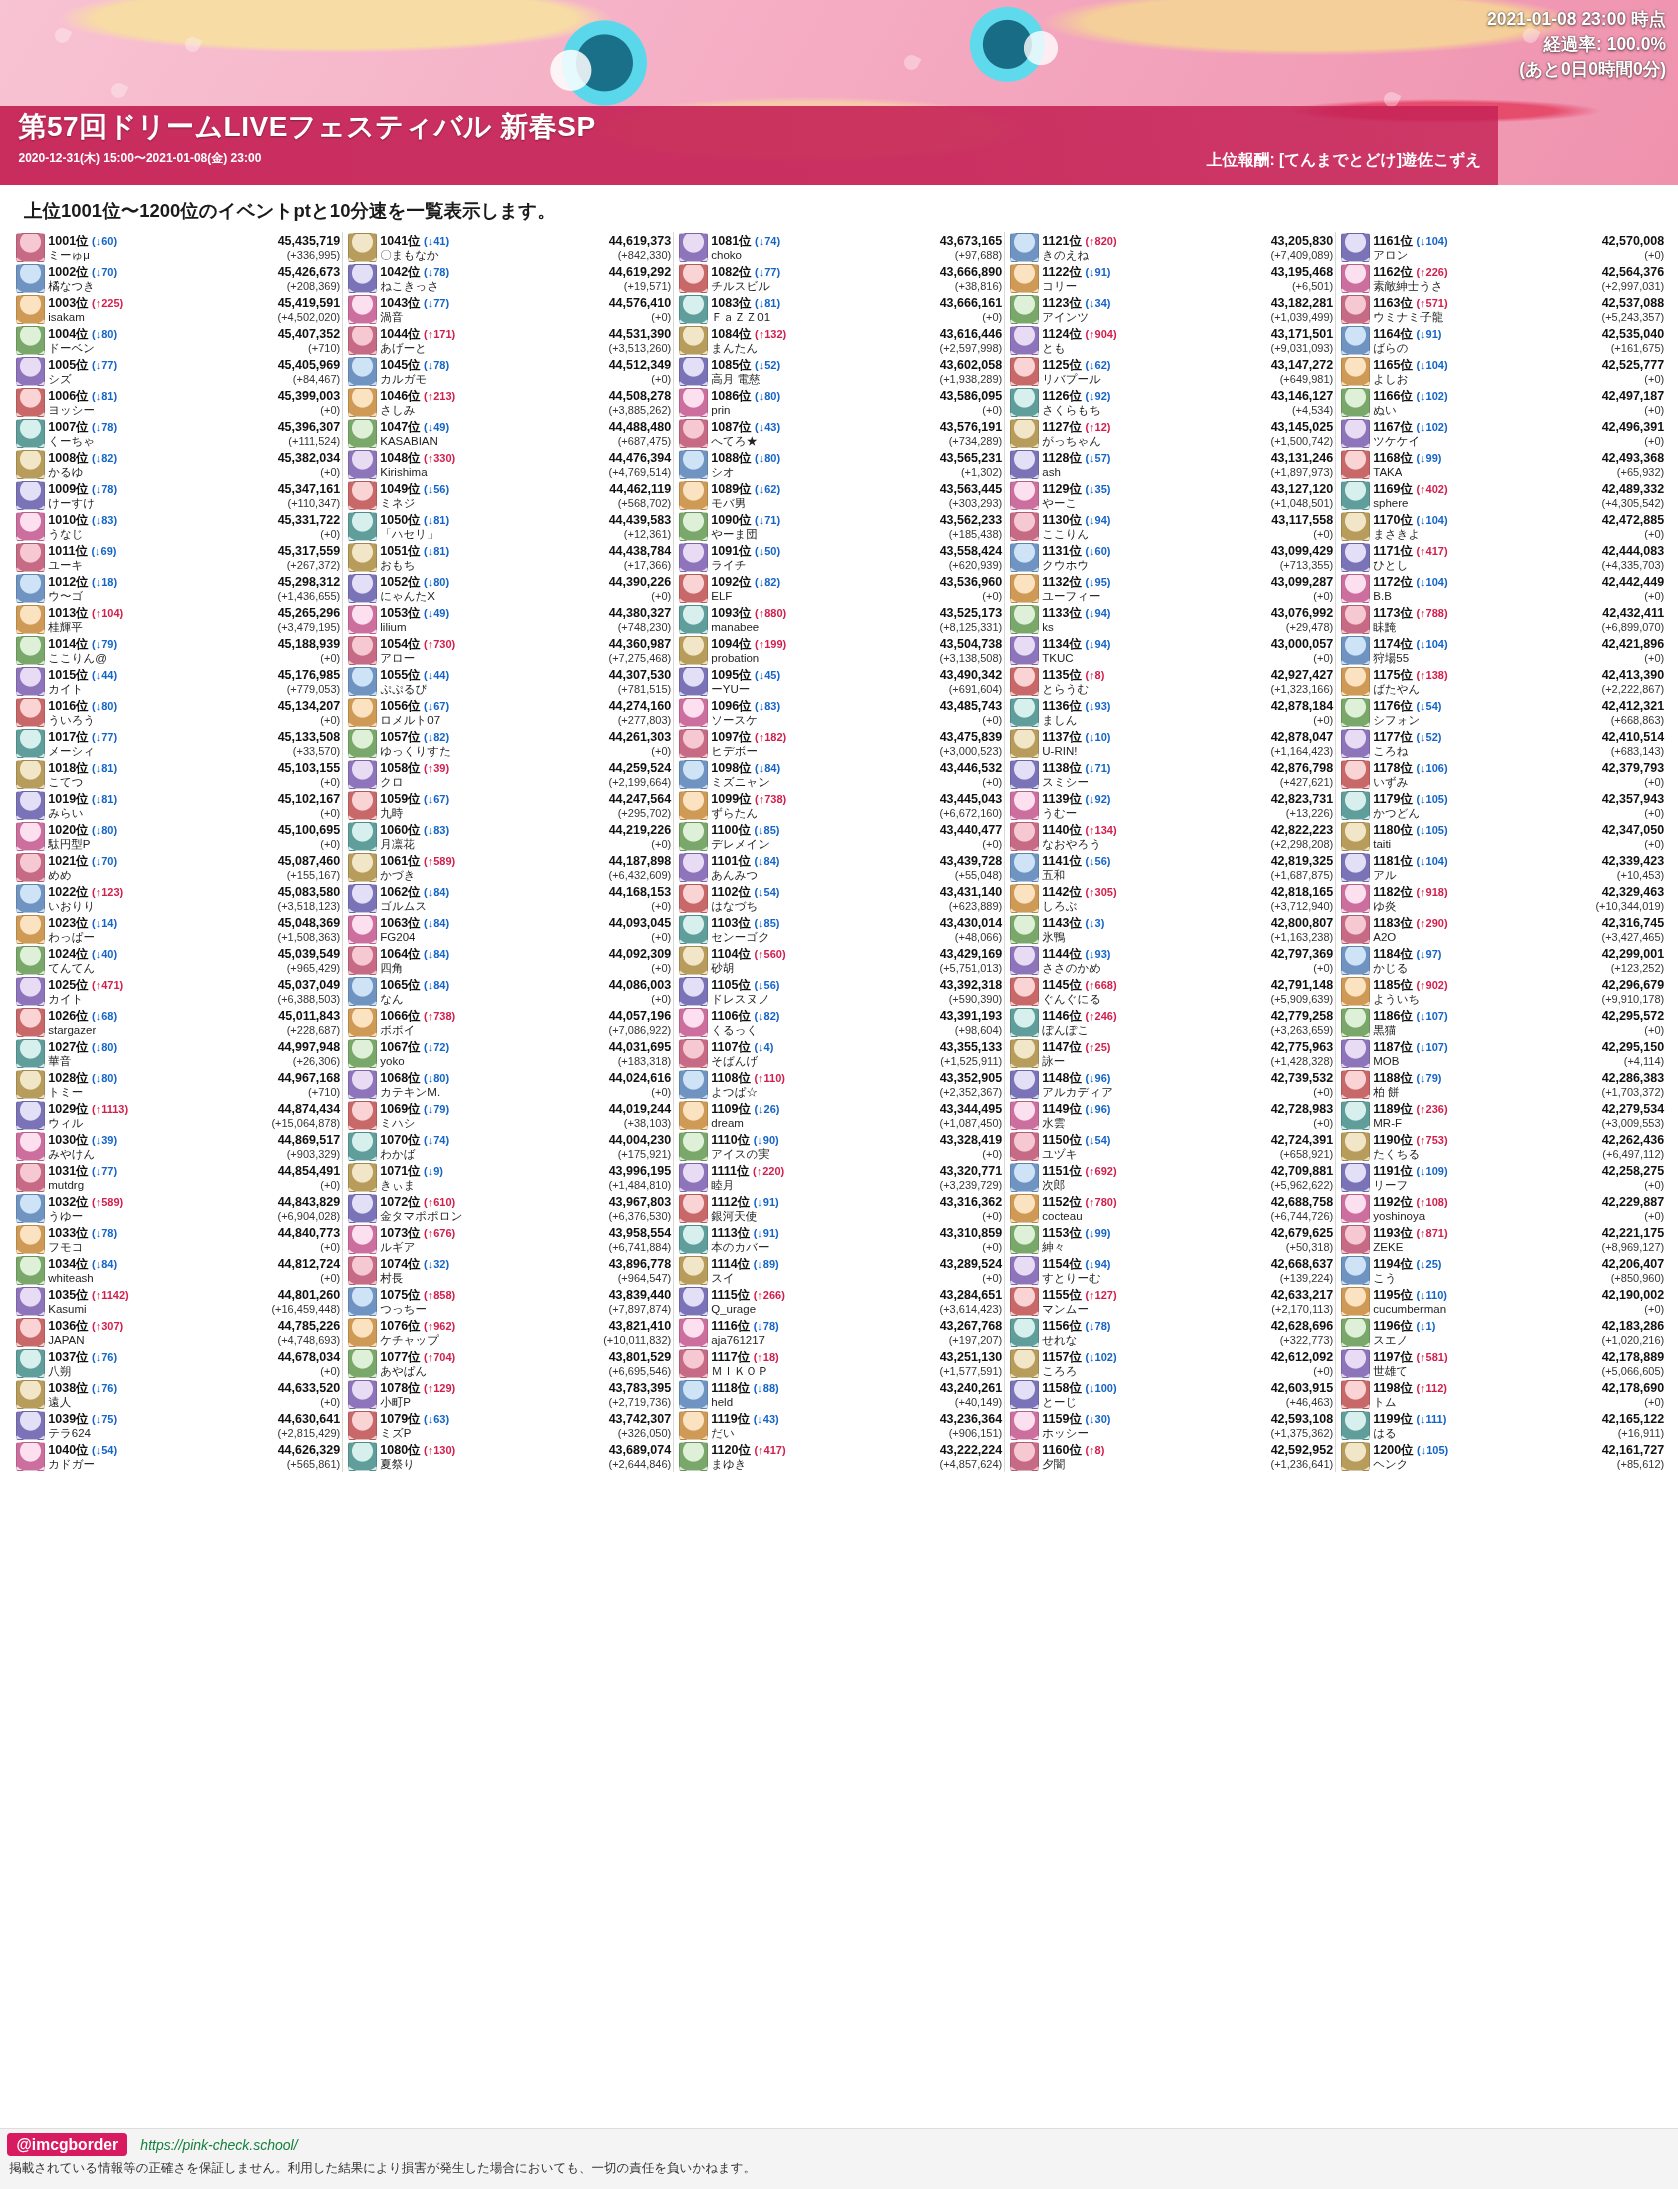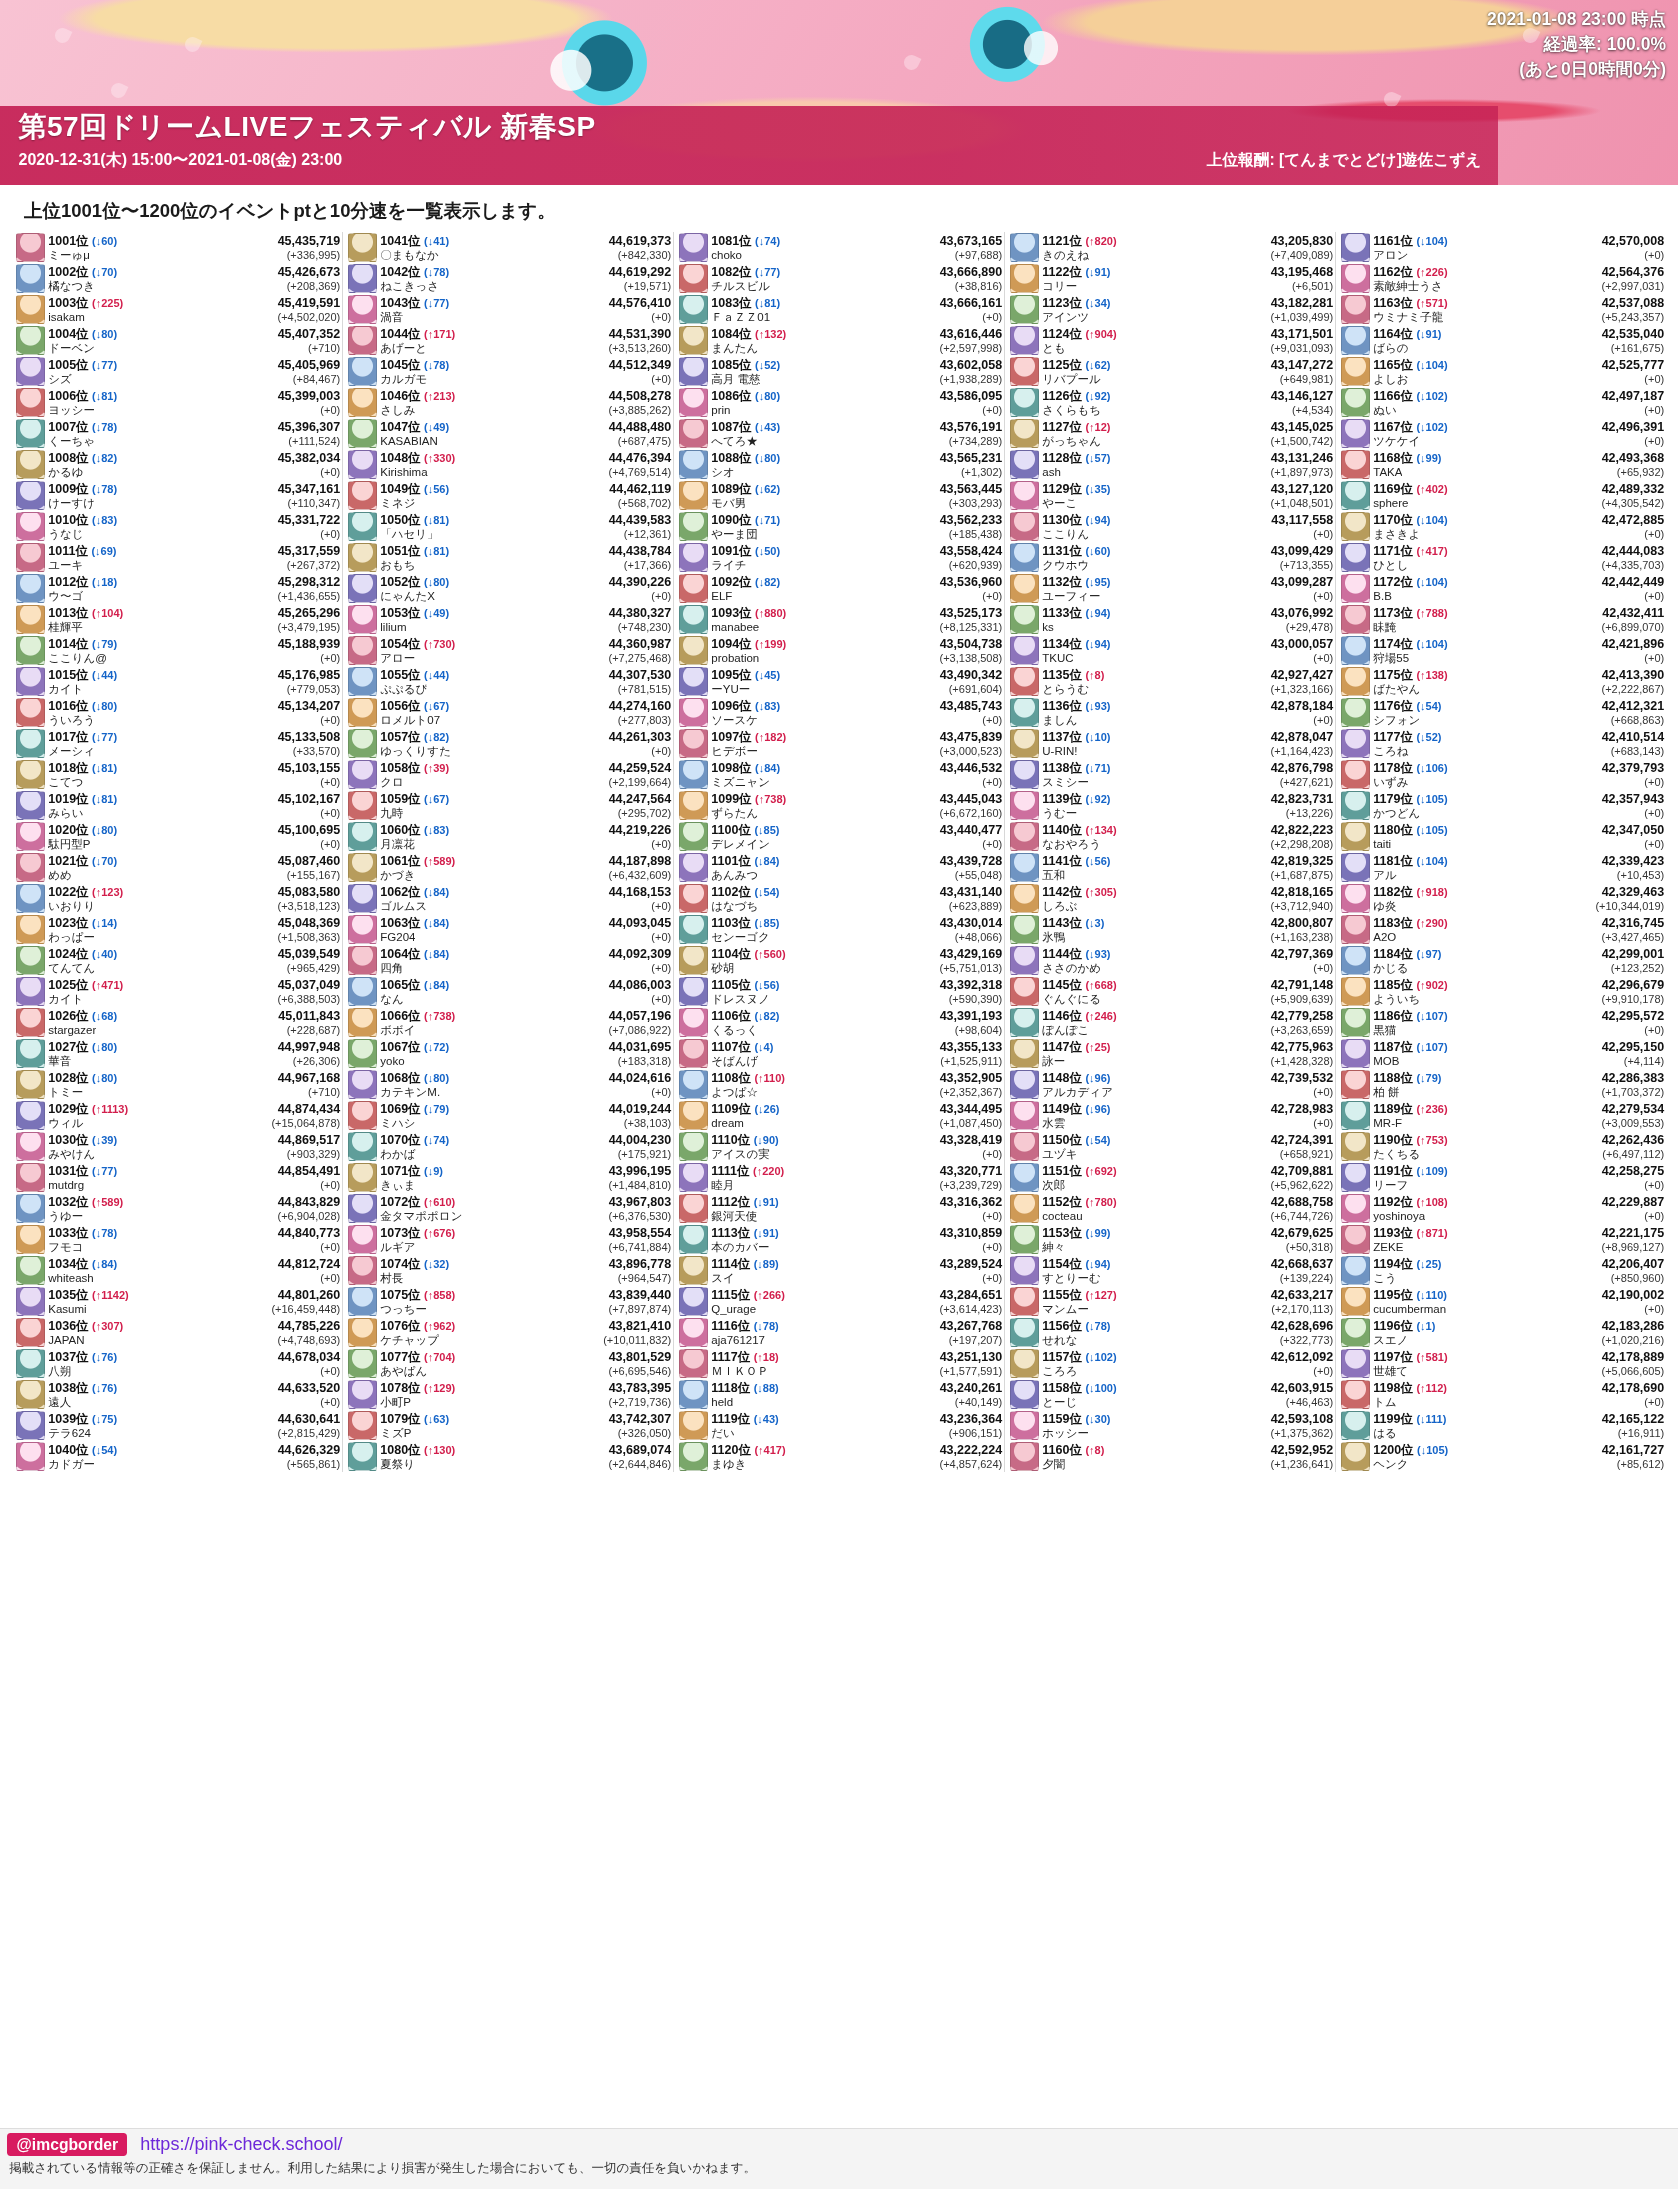--- a/index.html
+++ b/index.html
@@ -42,21 +42,21 @@
     position:absolute; left:0; bottom:0; width:1498px; height:79px;
     background: linear-gradient(90deg, rgba(196,32,84,0.92) 0%, rgba(196,32,84,0.88) 62%, rgba(196,32,84,0.80) 100%);
   }
   .event-title {
     position:absolute; left:18.5px; top:1.8px;
     font-size:28px; font-weight:bold; color:#ffffff; letter-spacing:0.5px;
     text-shadow: 0 0.9px 1.8px rgba(0,0,0,.35);
   }
   .event-period {
     position:absolute; left:18.5px; top:44px;
-    font-size:16px; font-weight:bold; color:#ffffff;
+    font-size:12px; font-weight:bold; color:#ffffff;
   }
   .reward {
     position:absolute; right:16.6px; top:44px;
     font-size:15.7px; font-weight:bold; color:#ffffff;
   }
   .clock {
     position:absolute; right:13px; top:7.4px;
     text-align:right; color:#ffffff; font-weight:bold; font-size:17.5px; line-height:1.42;
     text-shadow: 0 0.9px 2.8px rgba(0,0,0,.55), 0 0 1.8px rgba(0,0,0,.5);
   }
@@ -120,21 +120,21 @@
     background:#f4f4f4;
     border-top:0.9px solid #ddd;
   }
   .footer-top {
     display:flex; align-items:center; height:31px; padding-left:7.4px;
   }
   .handle {
     background:#d81b60; color:#fff; font-weight:bold; font-size:15.7px;
     padding:2.8px 9.2px; border-radius:3.7px; margin-right:13px;
   }
-  .site-url { font-size:18px; color:#6d28d9; }
+  .site-url { font-size:14px; color:#15803d;font-style:italic; }
   .disclaimer {
     font-size:12.5px; color:#333; padding-left:9.2px;
   }
 </style>
 </head>
 <body>
 
 <div class="header">
   <div class="hero-art"></div>
   <div class="hero-blossoms">

